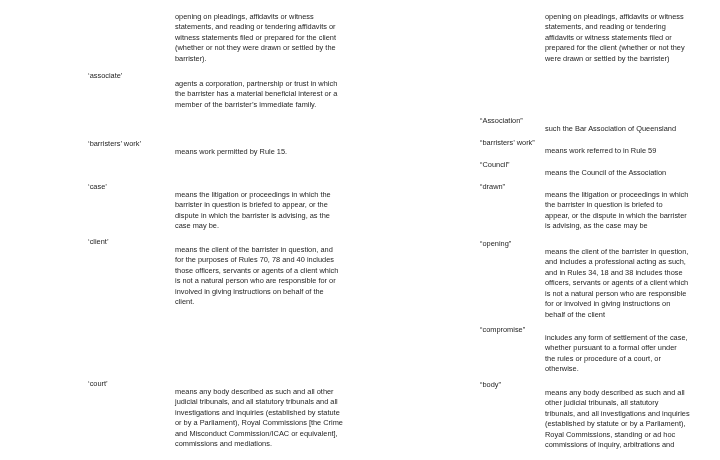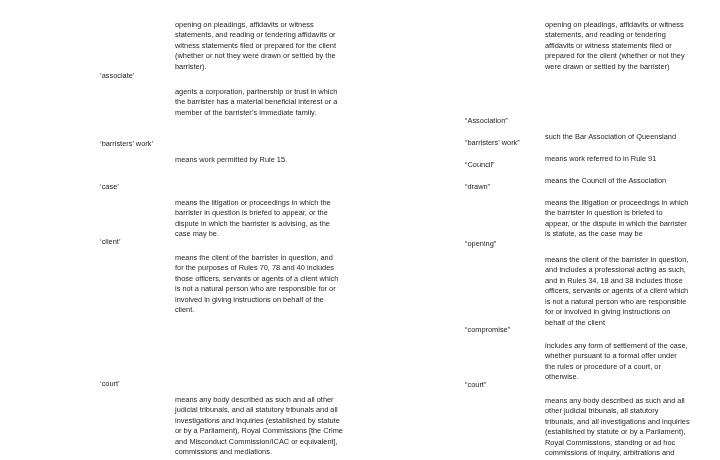--- a/index.html
+++ b/index.html
@@ -22,26 +22,26 @@
     left: 0;
     width: 720px;
   }
   .term {
     position: absolute;
     top: 0;
     white-space: pre;
   }
   .def {
     position: absolute;
-    top: 16px;
+    top: 8px;
     white-space: pre;
   }
-  .col-left .term { left: 100px; }
+  .col-left .term { left: 88px; }
   .col-left .def  { left: 175px; }
-  .col-right .term { left: 465px; }
+  .col-right .term { left: 480px; }
   .col-right .def  { left: 545px; }
 </style>
 </head>
 <body>
 
 <div class="entry col-left" style="top:4px">
   <div class="def">opening on pleadings, affidavits or witness
 statements, and reading or tendering affidavits or
 witness statements filed or prepared for the client
 (whether or not they were drawn or settled by the
@@ -96,34 +96,34 @@
 were drawn or settled by the barrister)</div>
 </div>
 
 <div class="entry col-right" style="top:116px">
   <div class="term">“Association”</div>
   <div class="def">such the Bar Association of Queensland</div>
 </div>
 
 <div class="entry col-right" style="top:138px">
   <div class="term">“barristers’ work”</div>
-  <div class="def">means work referred to in Rule 91</div>
+  <div class="def">means work referred to in Rule 59</div>
 </div>
 
 <div class="entry col-right" style="top:160px">
   <div class="term">“Council”</div>
   <div class="def">means the Council of the Association</div>
 </div>
 
 <div class="entry col-right" style="top:182px">
   <div class="term">“drawn”</div>
   <div class="def">means the litigation or proceedings in which
 the barrister in question is briefed to
 appear, or the dispute in which the barrister
-is statute, as the case may be</div>
+is advising, as the case may be</div>
 </div>
 
 <div class="entry col-right" style="top:239px">
   <div class="term">“opening”</div>
   <div class="def">means the client of the barrister in question,
 and includes a professional acting as such,
 and in Rules 34, 18 and 38 includes those
 officers, servants or agents of a client which
 is not a natural person who are responsible
 for or involved in giving instructions on
@@ -132,20 +132,20 @@
 
 <div class="entry col-right" style="top:325px">
   <div class="term">“compromise”</div>
   <div class="def">includes any form of settlement of the case,
 whether pursuant to a formal offer under
 the rules or procedure of a court, or
 otherwise.</div>
 </div>
 
 <div class="entry col-right" style="top:380px">
-  <div class="term">“court”</div>
+  <div class="term">“body”</div>
   <div class="def">means any body described as such and all
 other judicial tribunals, all statutory
 tribunals, and all investigations and inquiries
 (established by statute or by a Parliament),
 Royal Commissions, standing or ad hoc
 commissions of inquiry, arbitrations and</div>
 </div>
 
 </body></html>

